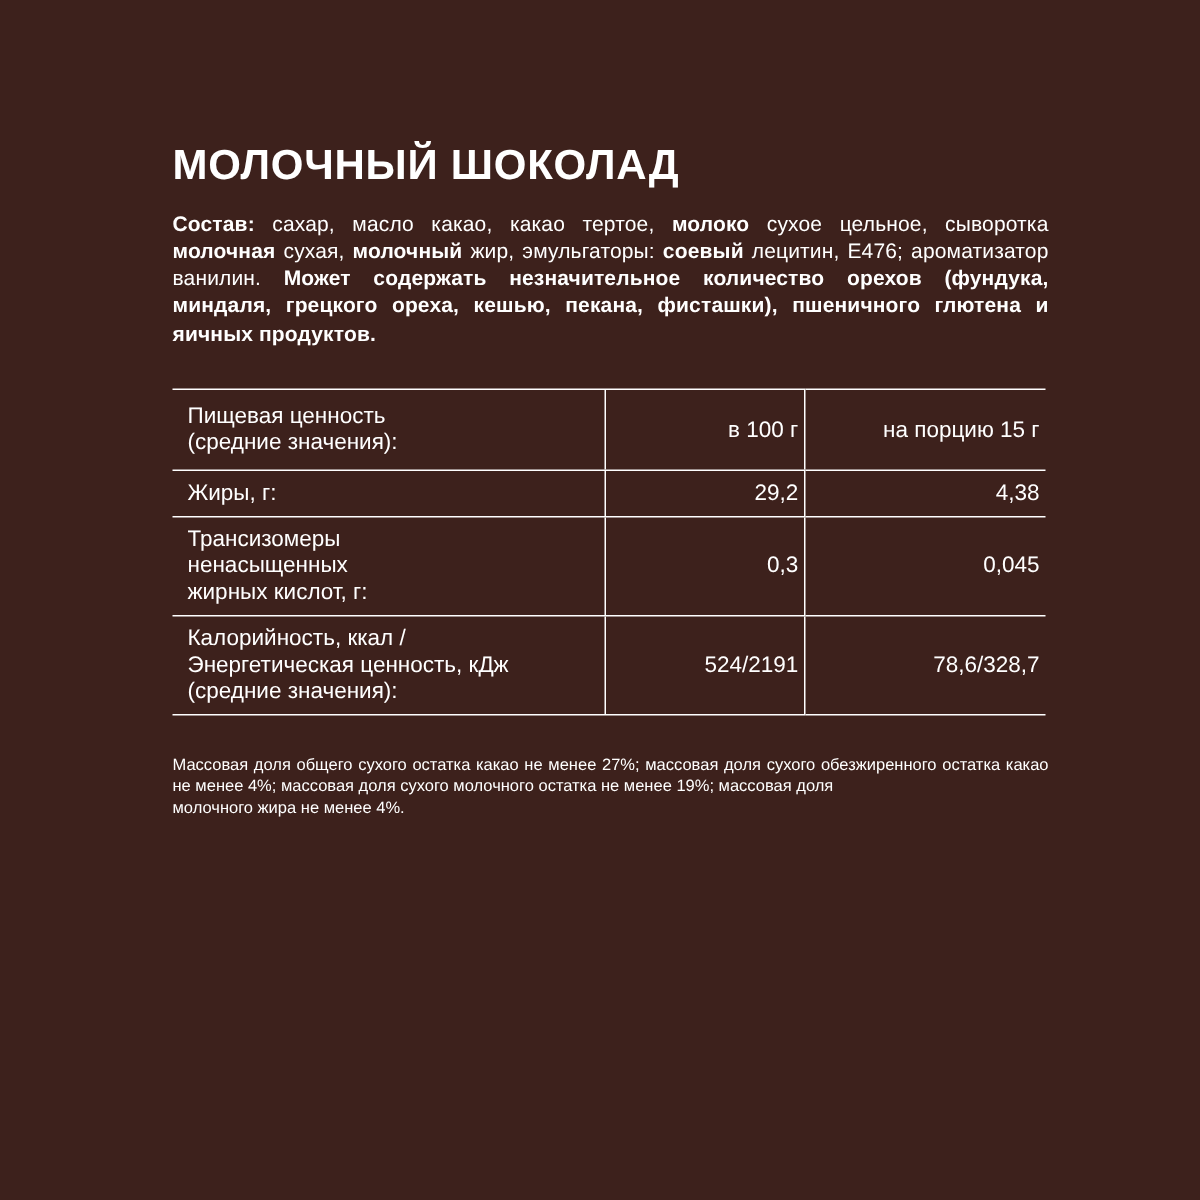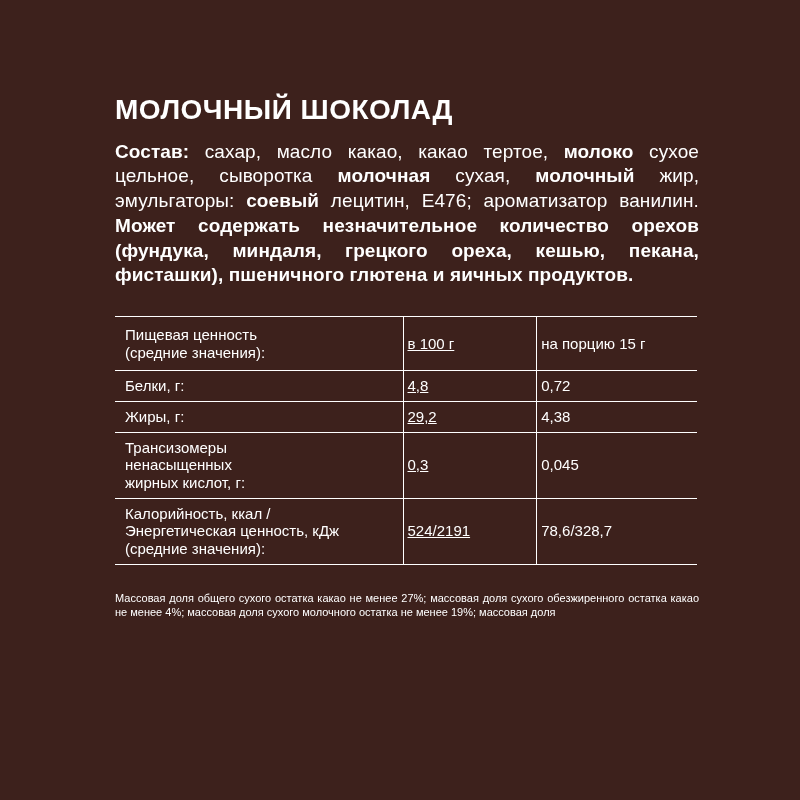--- a/index.html
+++ b/index.html
@@ -23,21 +23,21 @@
     margin-top: 39px;
   }
   .title {
     font-size: 28px;
     font-weight: bold;
     letter-spacing: 0.5px;
     margin: 8px 0 14px 2px;
     line-height: 1.1;
   }
   .ingredients {
-    font-size: 19px;
+    font-size: 14px;
     line-height: 1.30;
     text-align: justify;
     text-justify: inter-word;
     margin: 0 0 0 2px;
     width: 584px;
     letter-spacing: 0.1px;
   }
   .ingredients b {
     font-weight: bold;
   }
@@ -57,28 +57,27 @@
     border-bottom: 1.5px solid #ffffff;
     padding: 6px 4px 6px 10px;
     vertical-align: middle;
   }
   table.nutrition tr td:nth-child(1) {
     width: 290px;
     text-align: left;
   }
   table.nutrition tr td:nth-child(2) {
     width: 131px;
-    text-align: left;
+    text-align: right;
     border-left: 1.5px solid #ffffff;
     padding-left: 4px;
-    text-decoration: underline;
   }
   table.nutrition tr td:nth-child(3) {
     width: 160px;
-    text-align: left;
+    text-align: right;
     border-left: 1.5px solid #ffffff;
     padding-left: 4px;
   }
   table.nutrition tr.head td {
     padding-top: 9px;
     padding-bottom: 9px;
   }
   .cellline {
     display: block;
   }
@@ -108,27 +107,20 @@
     <tbody>
       <tr class="head">
         <td>
           <span class="cellline">Пищевая ценность</span>
           <span class="cellline">(средние значения):</span>
         </td>
         <td>в 100 г</td>
         <td>на порцию 15 г</td>
       </tr>
 
-      <tr>
-        <td>
-          <span class="cellline">Белки, г:</span>
-        </td>
-        <td>4,8</td>
-        <td>0,72</td>
-      </tr>
 
       <tr>
         <td>
           <span class="cellline">Жиры, г:</span>
         </td>
         <td>29,2</td>
         <td>4,38</td>
       </tr>
 
 
@@ -150,15 +142,16 @@
           <span class="cellline">(средние значения):</span>
         </td>
         <td>524/2191</td>
         <td>78,6/328,7</td>
       </tr>
     </tbody>
   </table>
 
   <div class="footnote">
     <span>Массовая доля общего сухого остатка какао не менее 27%; массовая доля сухого обезжиренного остатка какао не менее 4%; массовая доля сухого молочного остатка не менее 19%; массовая доля</span>
+    <div class="last">молочного жира не менее 4%.</div>
   </div>
 
 </div>
 
 </body></html>

